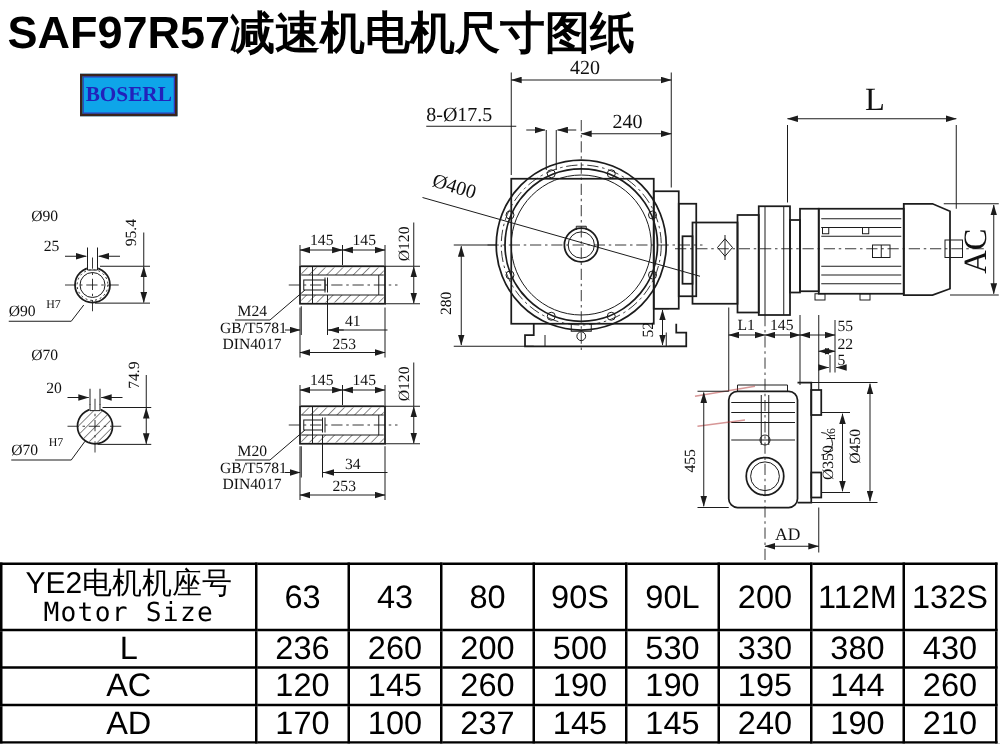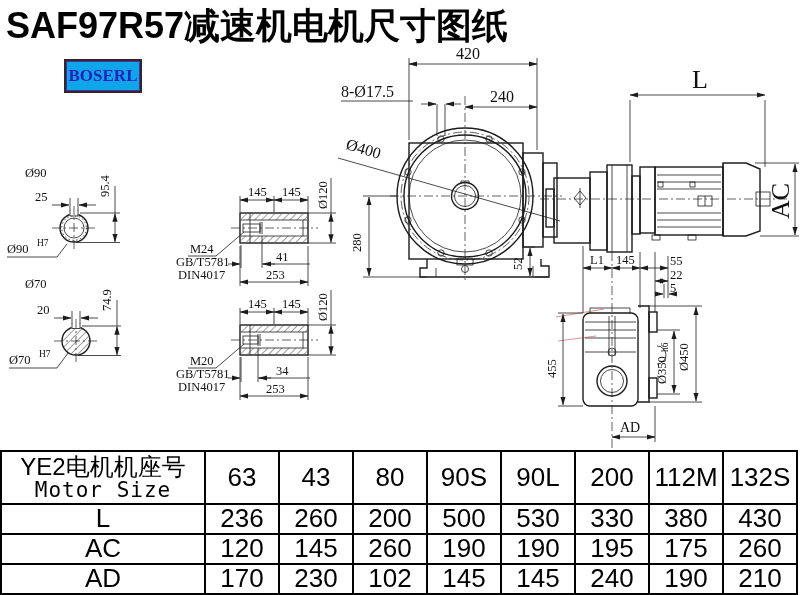--- a/index.html
+++ b/index.html
@@ -330,28 +330,28 @@
     <td>430</td>
   </tr>
   <tr class="drow">
     <td>AC</td>
     <td>120</td>
     <td>145</td>
     <td>260</td>
     <td>190</td>
     <td>190</td>
     <td>195</td>
-    <td>175</td>
+    <td>144</td>
     <td>260</td>
   </tr>
   <tr class="drow">
     <td>AD</td>
     <td>170</td>
-    <td>230</td>
-    <td>102</td>
+    <td>100</td>
+    <td>237</td>
     <td>145</td>
     <td>145</td>
     <td>240</td>
     <td>190</td>
     <td>210</td>
   </tr>
 </tbody>
     </table>
 
 </div>

